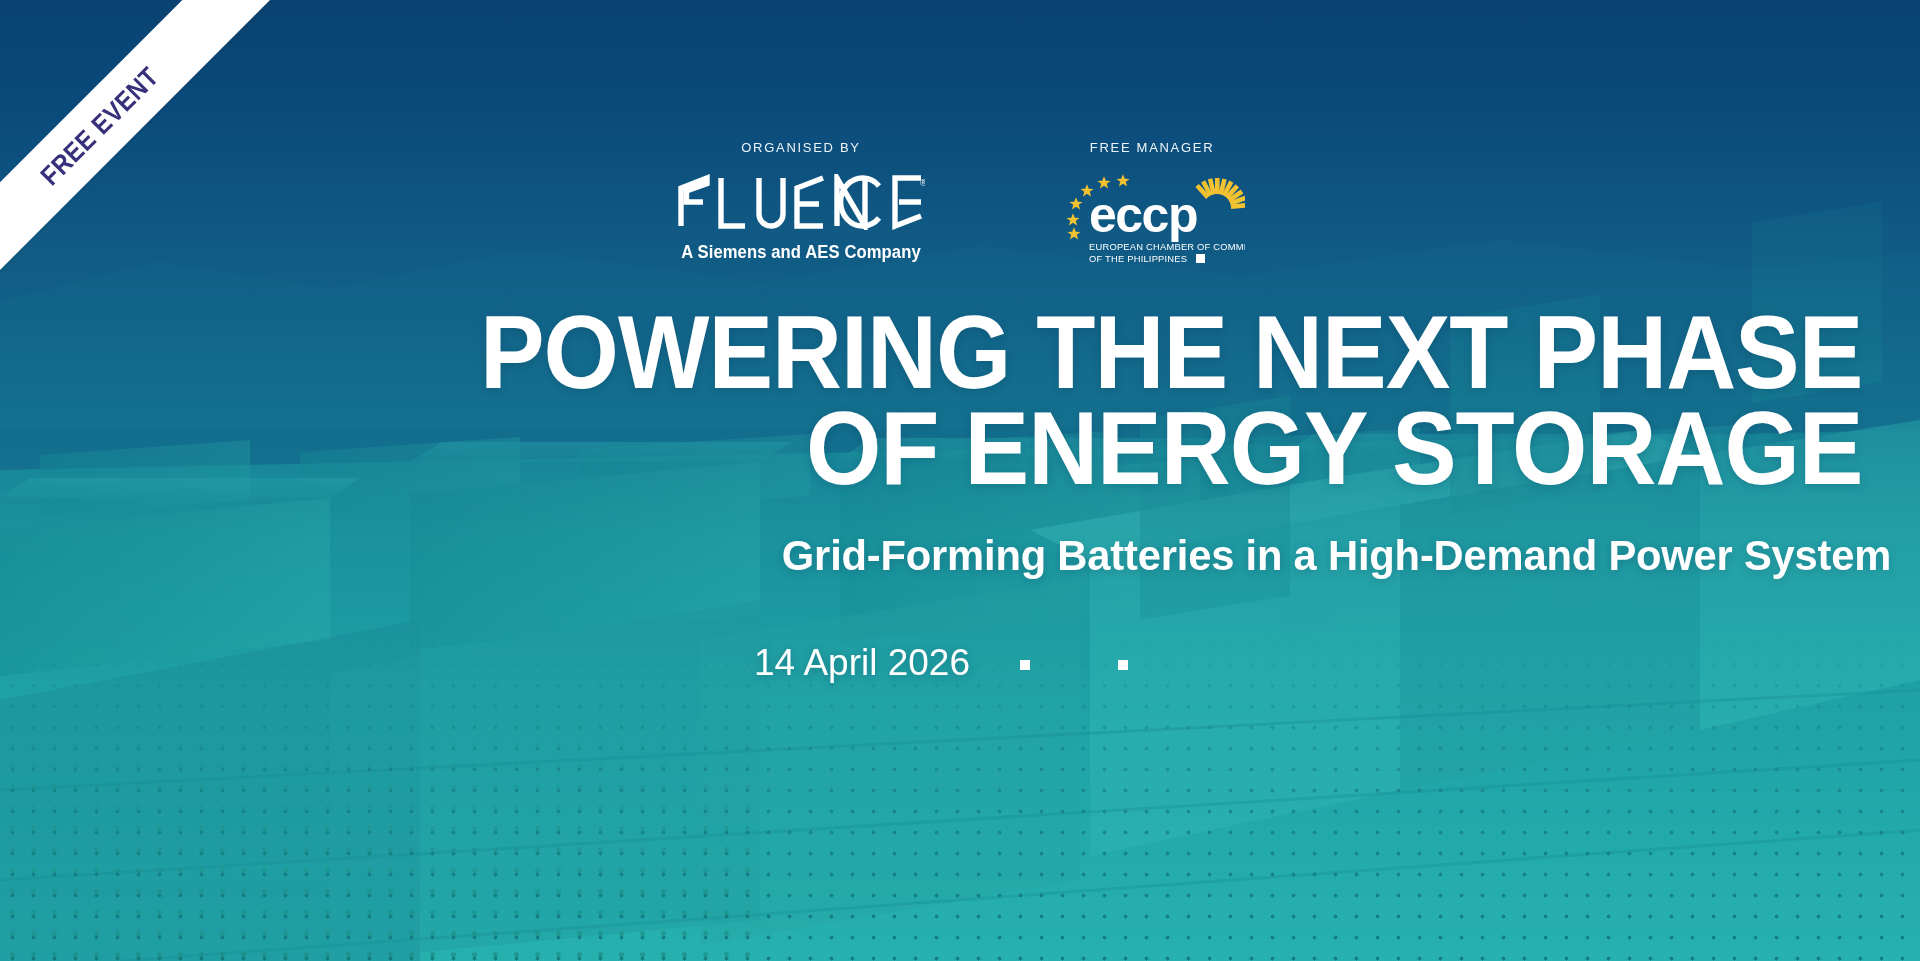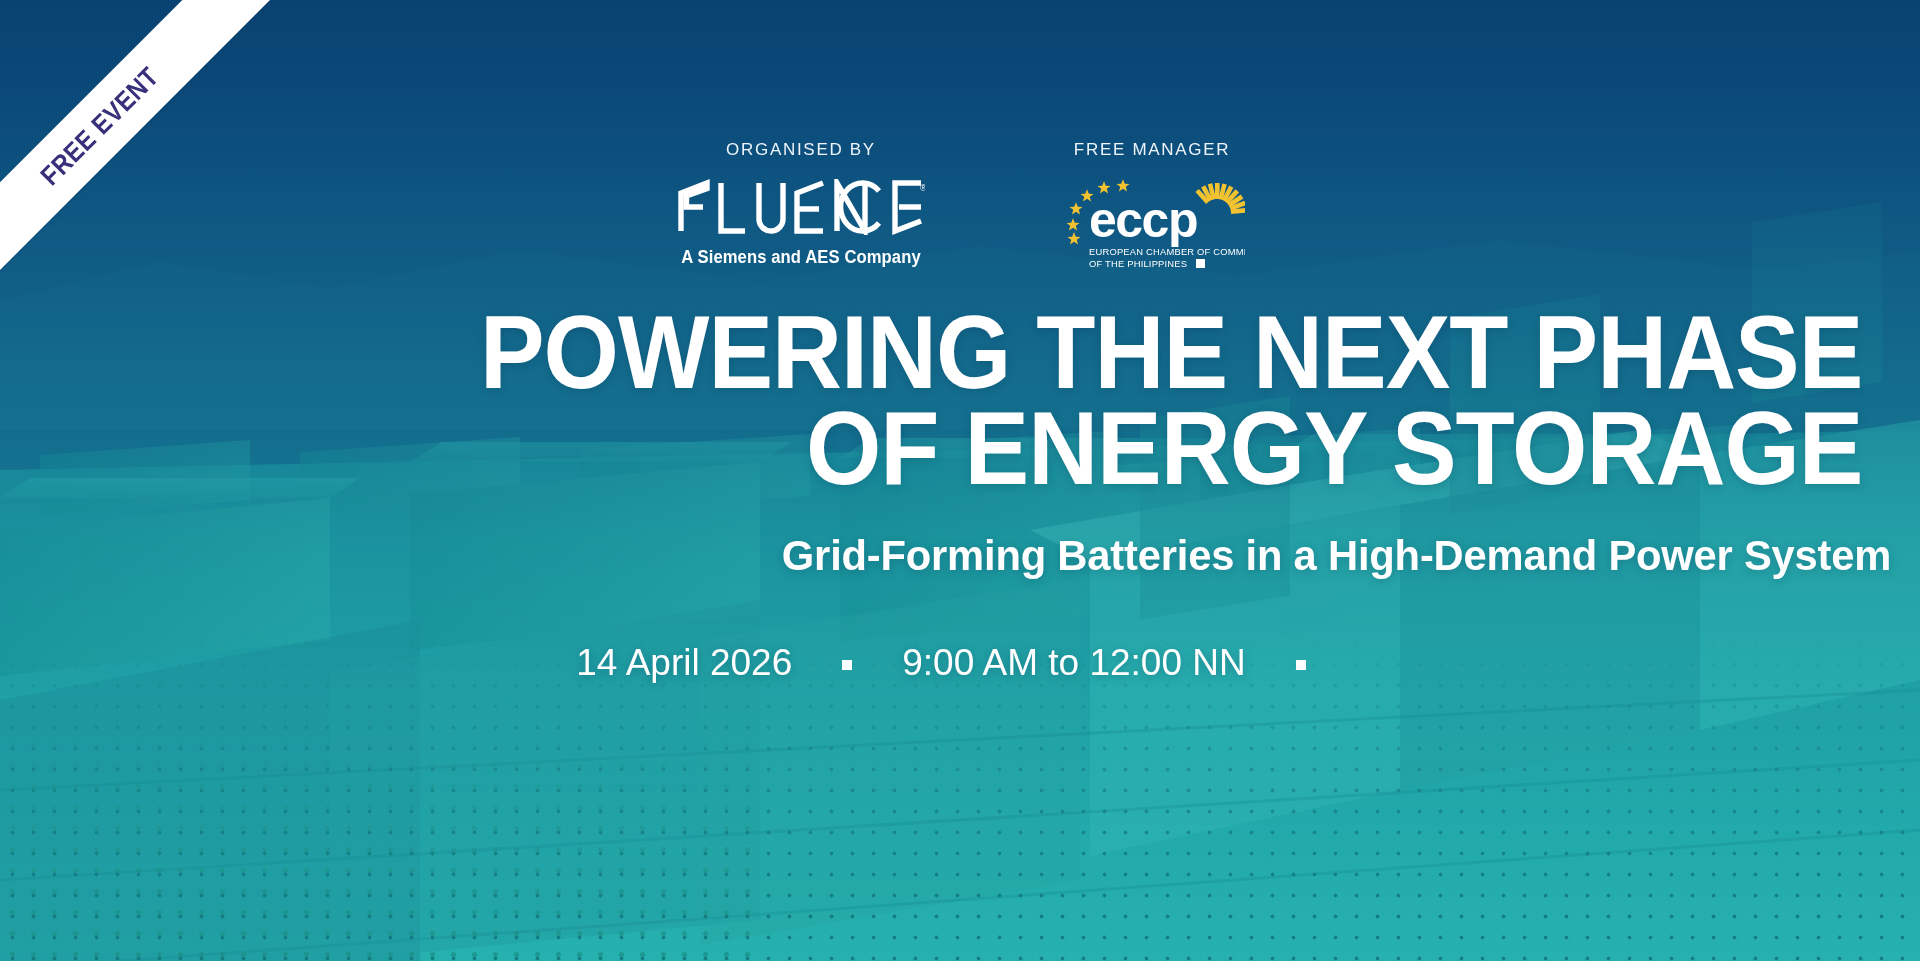--- a/index.html
+++ b/index.html
@@ -58,21 +58,21 @@
     transform:scaleX(.88);
   }
 
   
   .logos{
     position:absolute; top:140px; left:0; right:0;
     display:flex; justify-content:center; align-items:flex-start; gap:132px;
   }
   .logo-col{ display:flex; flex-direction:column; align-items:center; }
   .logo-kicker{
-    color:#eef5fa; font-size:17px; letter-spacing:1.7px; font-weight:normal;
+    color:#eef5fa; font-size:13px; letter-spacing:1.7px; font-weight:normal;
     margin-bottom:19px; white-space:nowrap;
   }
 
   
   .fluence-mark{ display:flex; align-items:flex-start; }
   .fluence-mark svg{ display:block; }
   .fluence-tag{
     color:#ffffff; font-size:17.5px; font-weight:bold; margin-top:12px;
     letter-spacing:.1px; white-space:nowrap; transform:scaleX(.95);
   }
@@ -281,18 +281,17 @@
   <div class="content">
     <div class="headline">
       <span class="l1">POWERING THE NEXT PHASE</span>
       <span class="l2">OF ENERGY STORAGE</span>
     </div>
     <div class="subhead">Grid-Forming Batteries in a High-Demand Power System</div>
 
     <div class="meta">
       <span class="item">14 April 2026</span>
       <span class="sep"></span>
-      <span class="item">9:00 AM to 12:00 NN</span>
       <span class="sep"></span>
     </div>
   </div>
 
 </div>
 
 </body></html>

